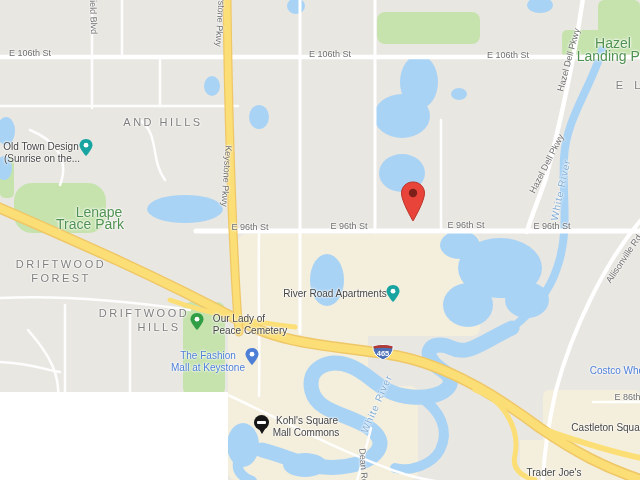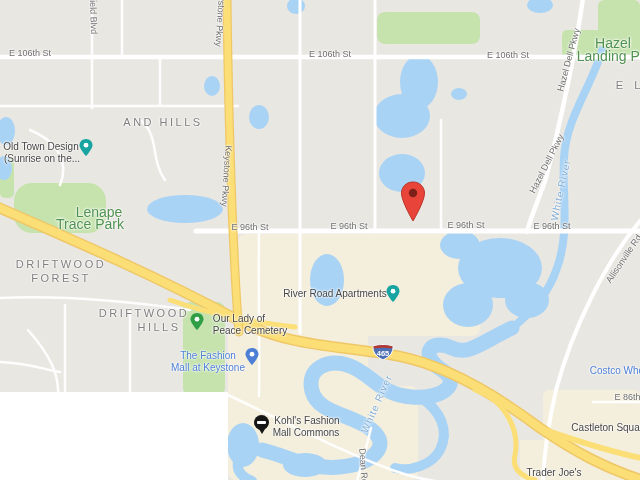--- a/index.html
+++ b/index.html
@@ -148,21 +148,21 @@
     <div class="lbl pk" style="left:91px;top:212px;margin-left:8px;">Lenape</div>
     <div class="lbl pk" style="left:90px;top:224px;">Trace Park</div>
     <div class="lbl pk" style="left:613px;top:43px;">Hazel</div>
     <div class="lbl pk" style="left:618px;top:56px;">Landing Park</div>
 
     <div class="lbl po" style="left:41px;top:147px;">Old Town Design</div>
     <div class="lbl po" style="left:42px;top:159px;">(Sunrise on the...</div>
     <div class="lbl po" style="left:335px;top:294px;">River Road Apartments</div>
     <div class="lbl po" style="left:239px;top:319px;">Our Lady of</div>
     <div class="lbl po" style="left:250px;top:331px;">Peace Cemetery</div>
-    <div class="lbl po" style="left:307px;top:421px;">Kohl's Fashion</div>
+    <div class="lbl po" style="left:307px;top:421px;">Kohl's Square</div>
     <div class="lbl po" style="left:306px;top:433px;">Mall Commons</div>
     <div class="lbl po" style="left:610px;top:428px;">Castleton Square</div>
     <div class="lbl po" style="left:554px;top:473px;">Trader Joe's</div>
     <div class="lbl sh" style="left:208px;top:356px;">The Fashion</div>
     <div class="lbl sh" style="left:208px;top:368px;">Mall at Keystone</div>
     <div class="lbl sh" style="left:630px;top:371px;">Costco Wholesale</div>
 
     <svg class="pin" style="left:79px;top:139px;" width="14" height="18">
         <path d="M7 0C3.2 0 .5 2.8.5 6.2.5 10 7 17 7 17s6.5-7 6.5-10.8C13.5 2.8 10.8 0 7 0z" fill="#18a5a2"></path>
         <circle cx="7" cy="6.2" r="2.4" fill="#fff"></circle>

